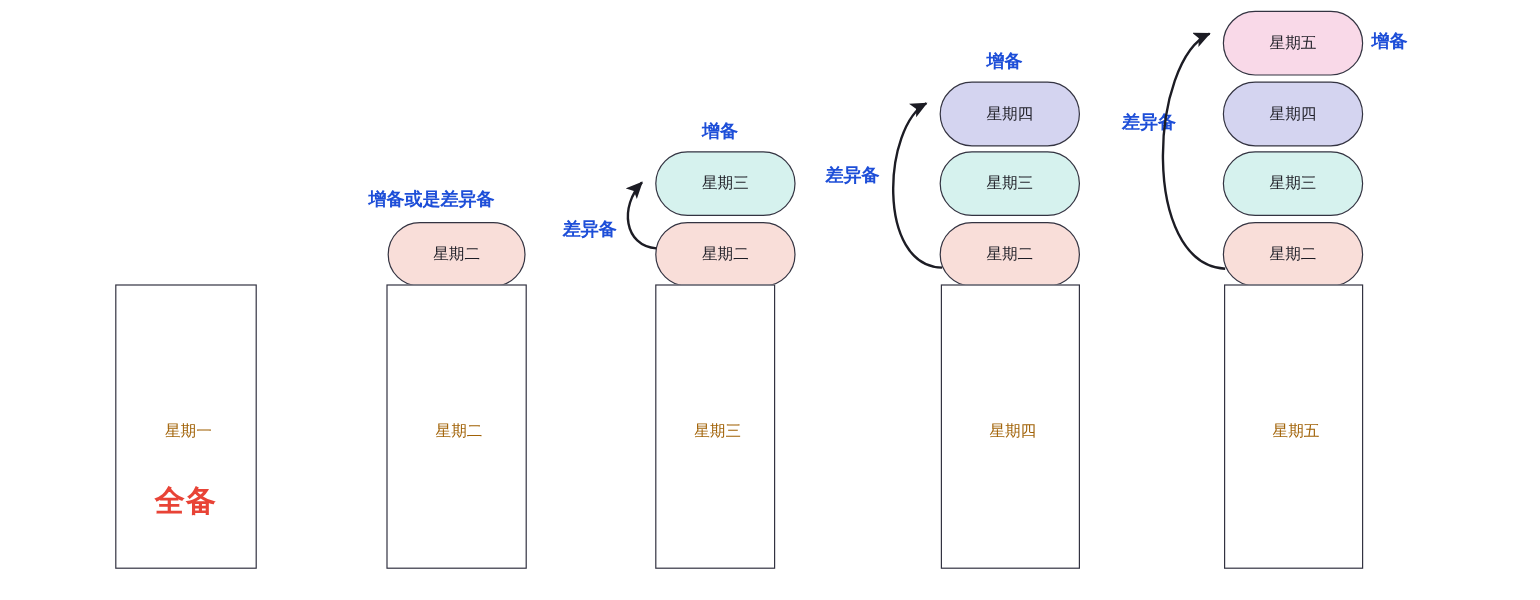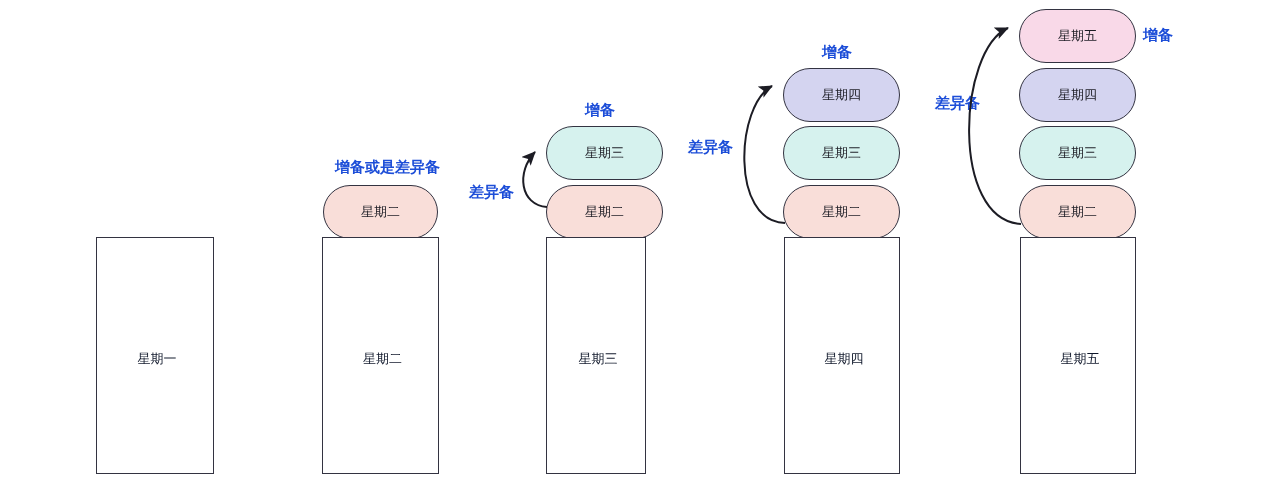--- a/index.html
+++ b/index.html
@@ -30,21 +30,21 @@
     background: #ffffff;
     border: 1.6px solid #333341;
     box-sizing: border-box;
   }
   .base-label {
     position: absolute;
     left: 4px;
     right: 0;
     text-align: center;
     font-size: 13px;
-    color: #0f172a;
+    color: #a16207;
     line-height: 1;
   }
   .full-label {
     position: absolute;
     left: 0;
     right: 0;
     text-align: center;
     font-size: 25px;
     font-weight: bold;
     color: #e84336;
@@ -82,25 +82,26 @@
   }
 </style>
 </head>
 <body>
 
 <div id="diagram">
 
   <div class="col">
     <div class="base-box" style="left:96px; top:237px; width:118px; height:237px;">
       <div class="base-label" style="top:114px;">星期一</div>
+      <div class="full-label" style="top:168px;">全备</div>
     </div>
   </div>
 
   <div class="col">
-    <div class="ann" style="left:307px; top:159px;margin-left:28px;">增备或是差异备</div>
+    <div class="ann" style="left:307px; top:159px;">增备或是差异备</div>
 
     <div class="day-box" style="left:323px; top:185px; width:115px; height:54px; background:#f9ded9;">星期二</div>
 
     <div class="base-box" style="left:322px; top:237px; width:117px; height:237px;">
       <div class="base-label" style="top:114px;">星期二</div>
     </div>
   </div>
 
   <div class="col">
     <div class="ann" style="left:585px; top:102px;">增备</div>

